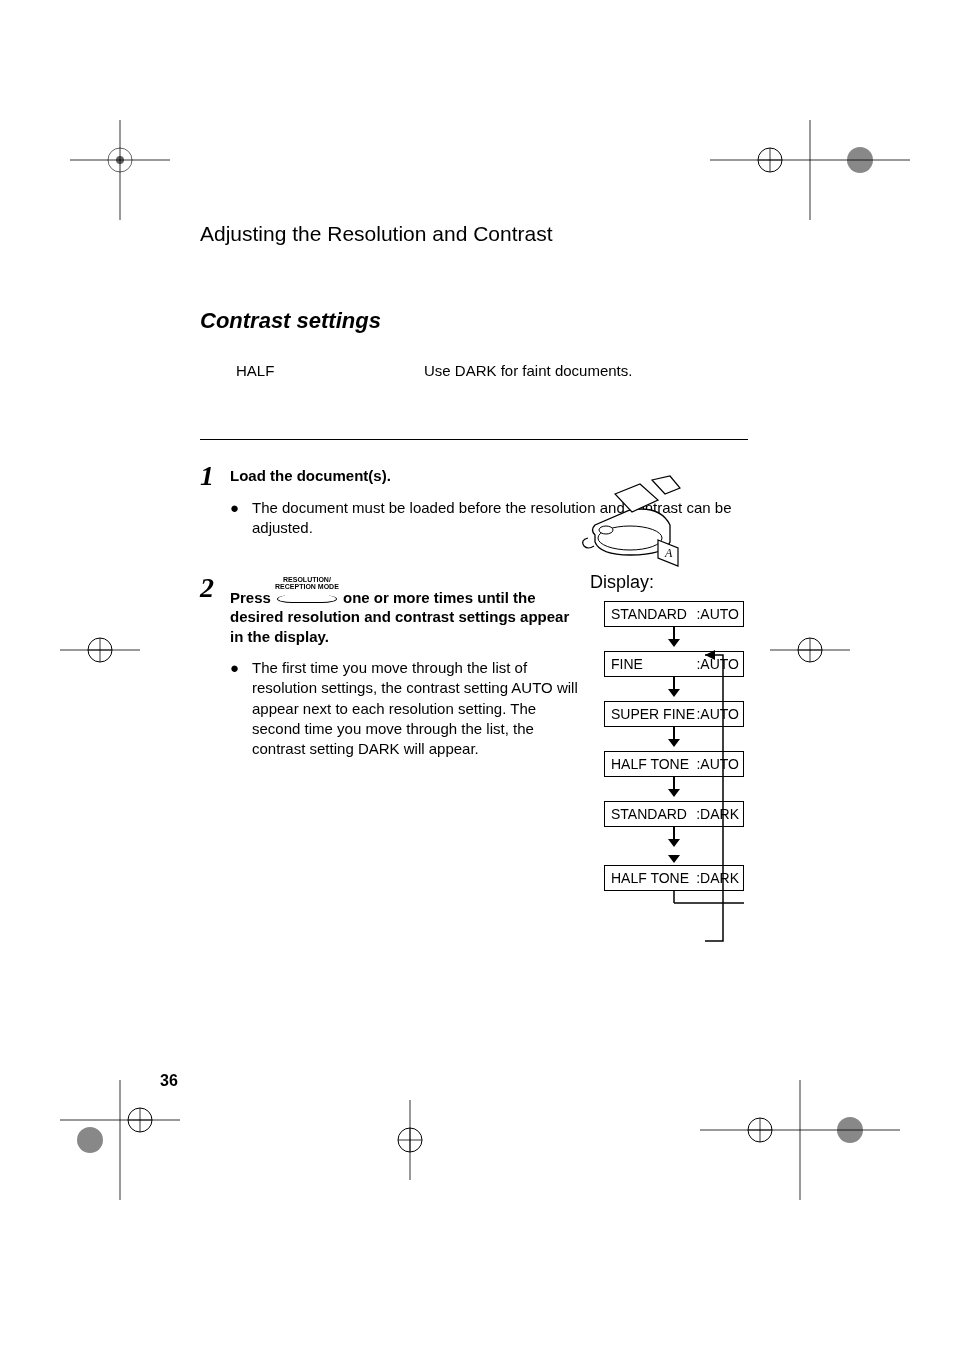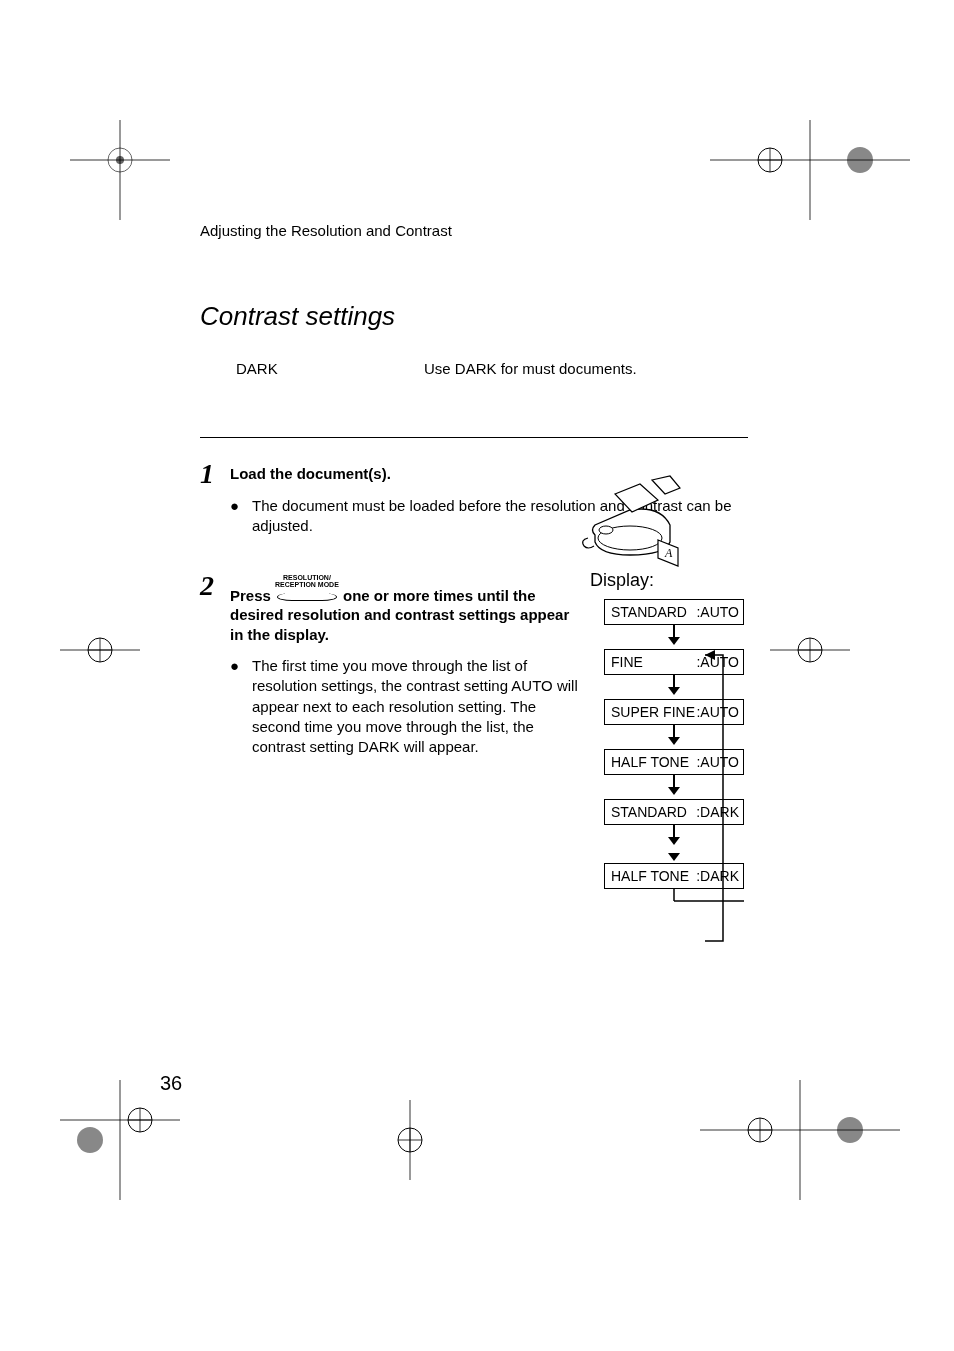--- a/index.html
+++ b/index.html
@@ -18,27 +18,27 @@
   .regmark svg { display: block; }
 
   .content {
     position: absolute;
     left: 200px;
     top: 222px;
     width: 548px;
   }
 
   .header-title {
-    font-size: 15px;
+    font-size: 21px;
   }
 
   .section-title {
     font-style: italic;
-    font-weight: normal;
-    font-size: 26px;
+    font-weight: bold;
+    font-size: 22px;
     margin-top: 62px;
     margin-bottom: 28px;
   }
 
   .settings-table {
     margin-left: 36px;
     margin-bottom: 60px;
   }
   .settings-row {
     display: flex;
@@ -176,22 +176,22 @@
     line-height: 1.35;
     margin-top: 34px;
     margin-left: 30px;
   }
   .note-label { font-weight: bold; }
 
   .page-number {
     position: absolute;
     left: 160px;
     top: 1072px;
-    font-weight: normal;
-    font-size: 20px;
+    font-weight: bold;
+    font-size: 16px;
   }
 </style>
 </head>
 <body>
 
 <div class="regmark" style="left:70px; top:120px;">
 <svg width="100" height="100" viewBox="0 0 100 100">
   <circle cx="50" cy="40" r="12" fill="none" stroke="#666" stroke-width="1"></circle>
   <circle cx="50" cy="40" r="4" fill="#666"></circle>
   <line x1="0" y1="40" x2="100" y2="40" stroke="#000" stroke-width="0.8"></line>
@@ -254,22 +254,22 @@
 </div>
 
 <div class="content">
 
   <div class="header-title">Adjusting the Resolution and Contrast</div>
 
   <div class="section-title">Contrast settings</div>
 
   <div class="settings-table">
     <div class="settings-row">
-      <div class="label">DARK</div>
-      <div class="desc">Use DARK for must documents.</div>
+      <div class="label">HALF</div>
+      <div class="desc">Use DARK for faint documents.</div>
     </div>
   </div>
 
   <div class="step-divider"></div>
 
   <div class="step">
     <div class="step-number">1</div>
     <div class="step-body" style="width:300px;">
       <div class="step-instruction">Load the document(s).</div>
       <div class="step-bullet">

